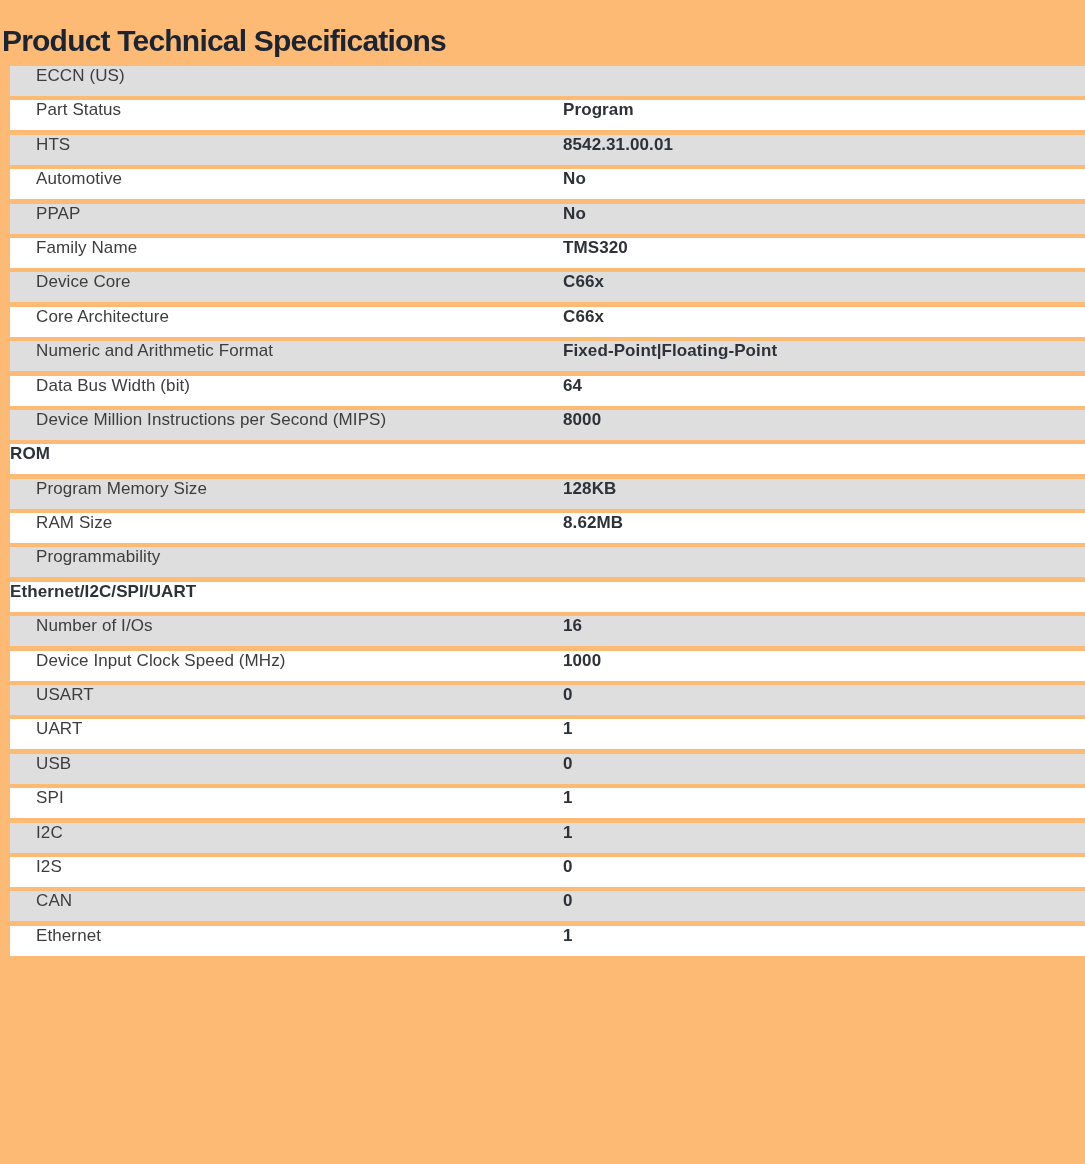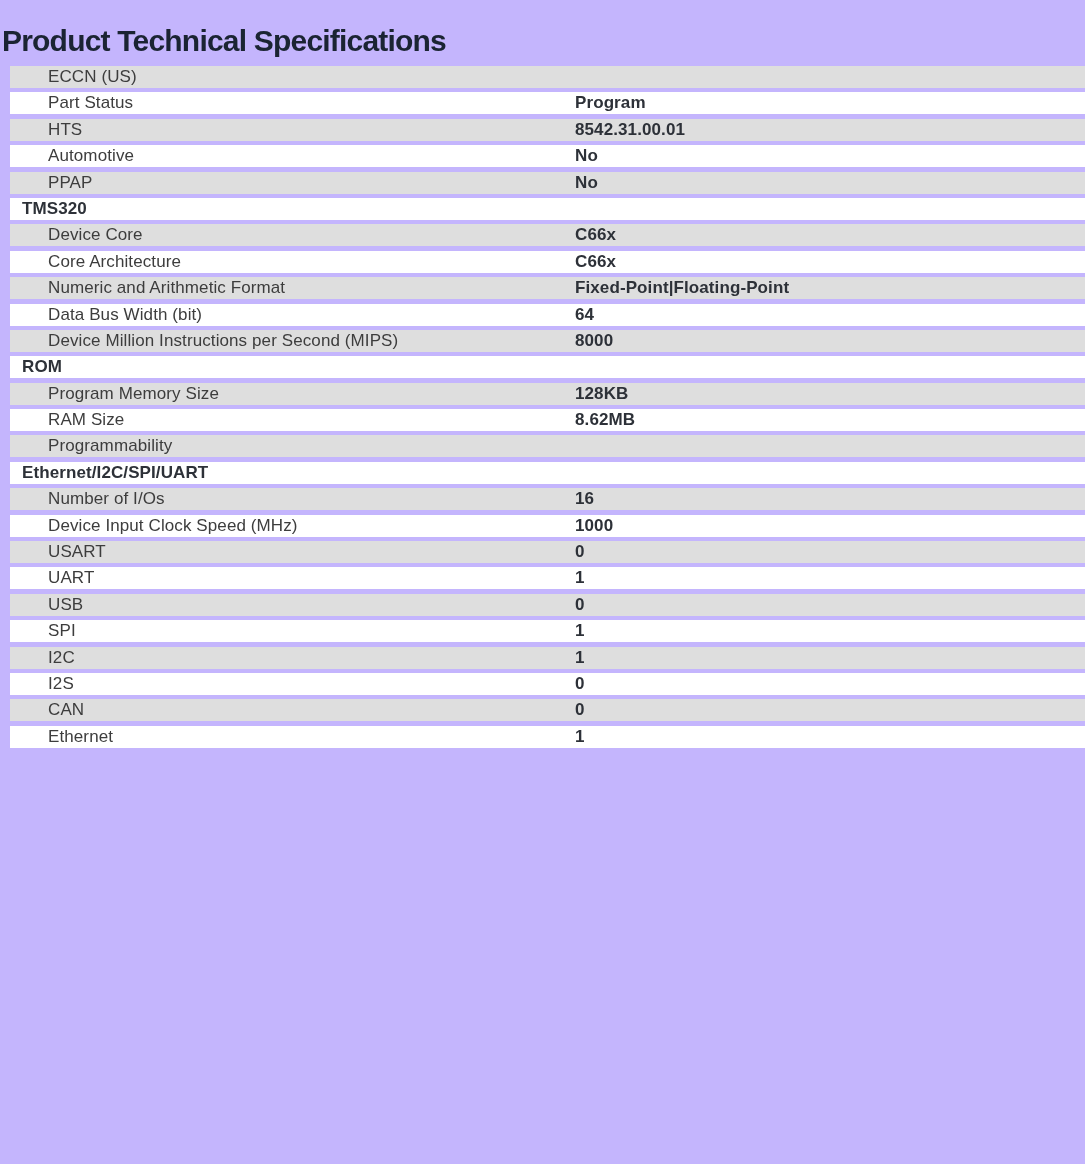--- a/index.html
+++ b/index.html
@@ -8,46 +8,44 @@
     width: 1085px;
     height: 1164px;
     overflow: hidden;
     background: #ffffff;
     font-family: "Liberation Sans", sans-serif;
   }
   .page {
     position: relative;
     width: 1085px;
     height: 1164px;
-    background: #c4b5fd;
+    background: #fdba74;
   }
   .page-title {
     position: absolute;
     top: 3px;
     left: 2px;
     font-size: 30px;
     font-weight: 700;
     letter-spacing: -0.8px;
     color: #1b2433;
     line-height: 36px;
     white-space: nowrap;
   }
   .spec-table {
     position: absolute;
     top: 66px;
     left: 10px;
     right: 0;
   }
   .spec-row {
     display: flex;
-    align-items: center;
-    height: 22px;
+    height: 30px;
     margin-bottom: 4.4px;
     background: #ffffff;
-    padding-left: 12px;
   }
   .spec-row.alt {
     background: #dedede;
   }
   .spec-label {
     flex: 0 0 553px;
     box-sizing: border-box;
     padding-left: 26px;
     font-size: 17px;
     font-weight: 400;
@@ -89,20 +87,21 @@
     <div class="spec-label">Automotive</div>
     <div class="spec-value">No</div>
   </div>
 
   <div class="spec-row alt">
     <div class="spec-label">PPAP</div>
     <div class="spec-value">No</div>
   </div>
 
   <div class="spec-row">
+    <div class="spec-label">Family Name</div>
     <div class="spec-value">TMS320</div>
   </div>
 
   <div class="spec-row alt">
     <div class="spec-label">Device Core</div>
     <div class="spec-value">C66x</div>
   </div>
 
   <div class="spec-row">
     <div class="spec-label">Core Architecture</div>

